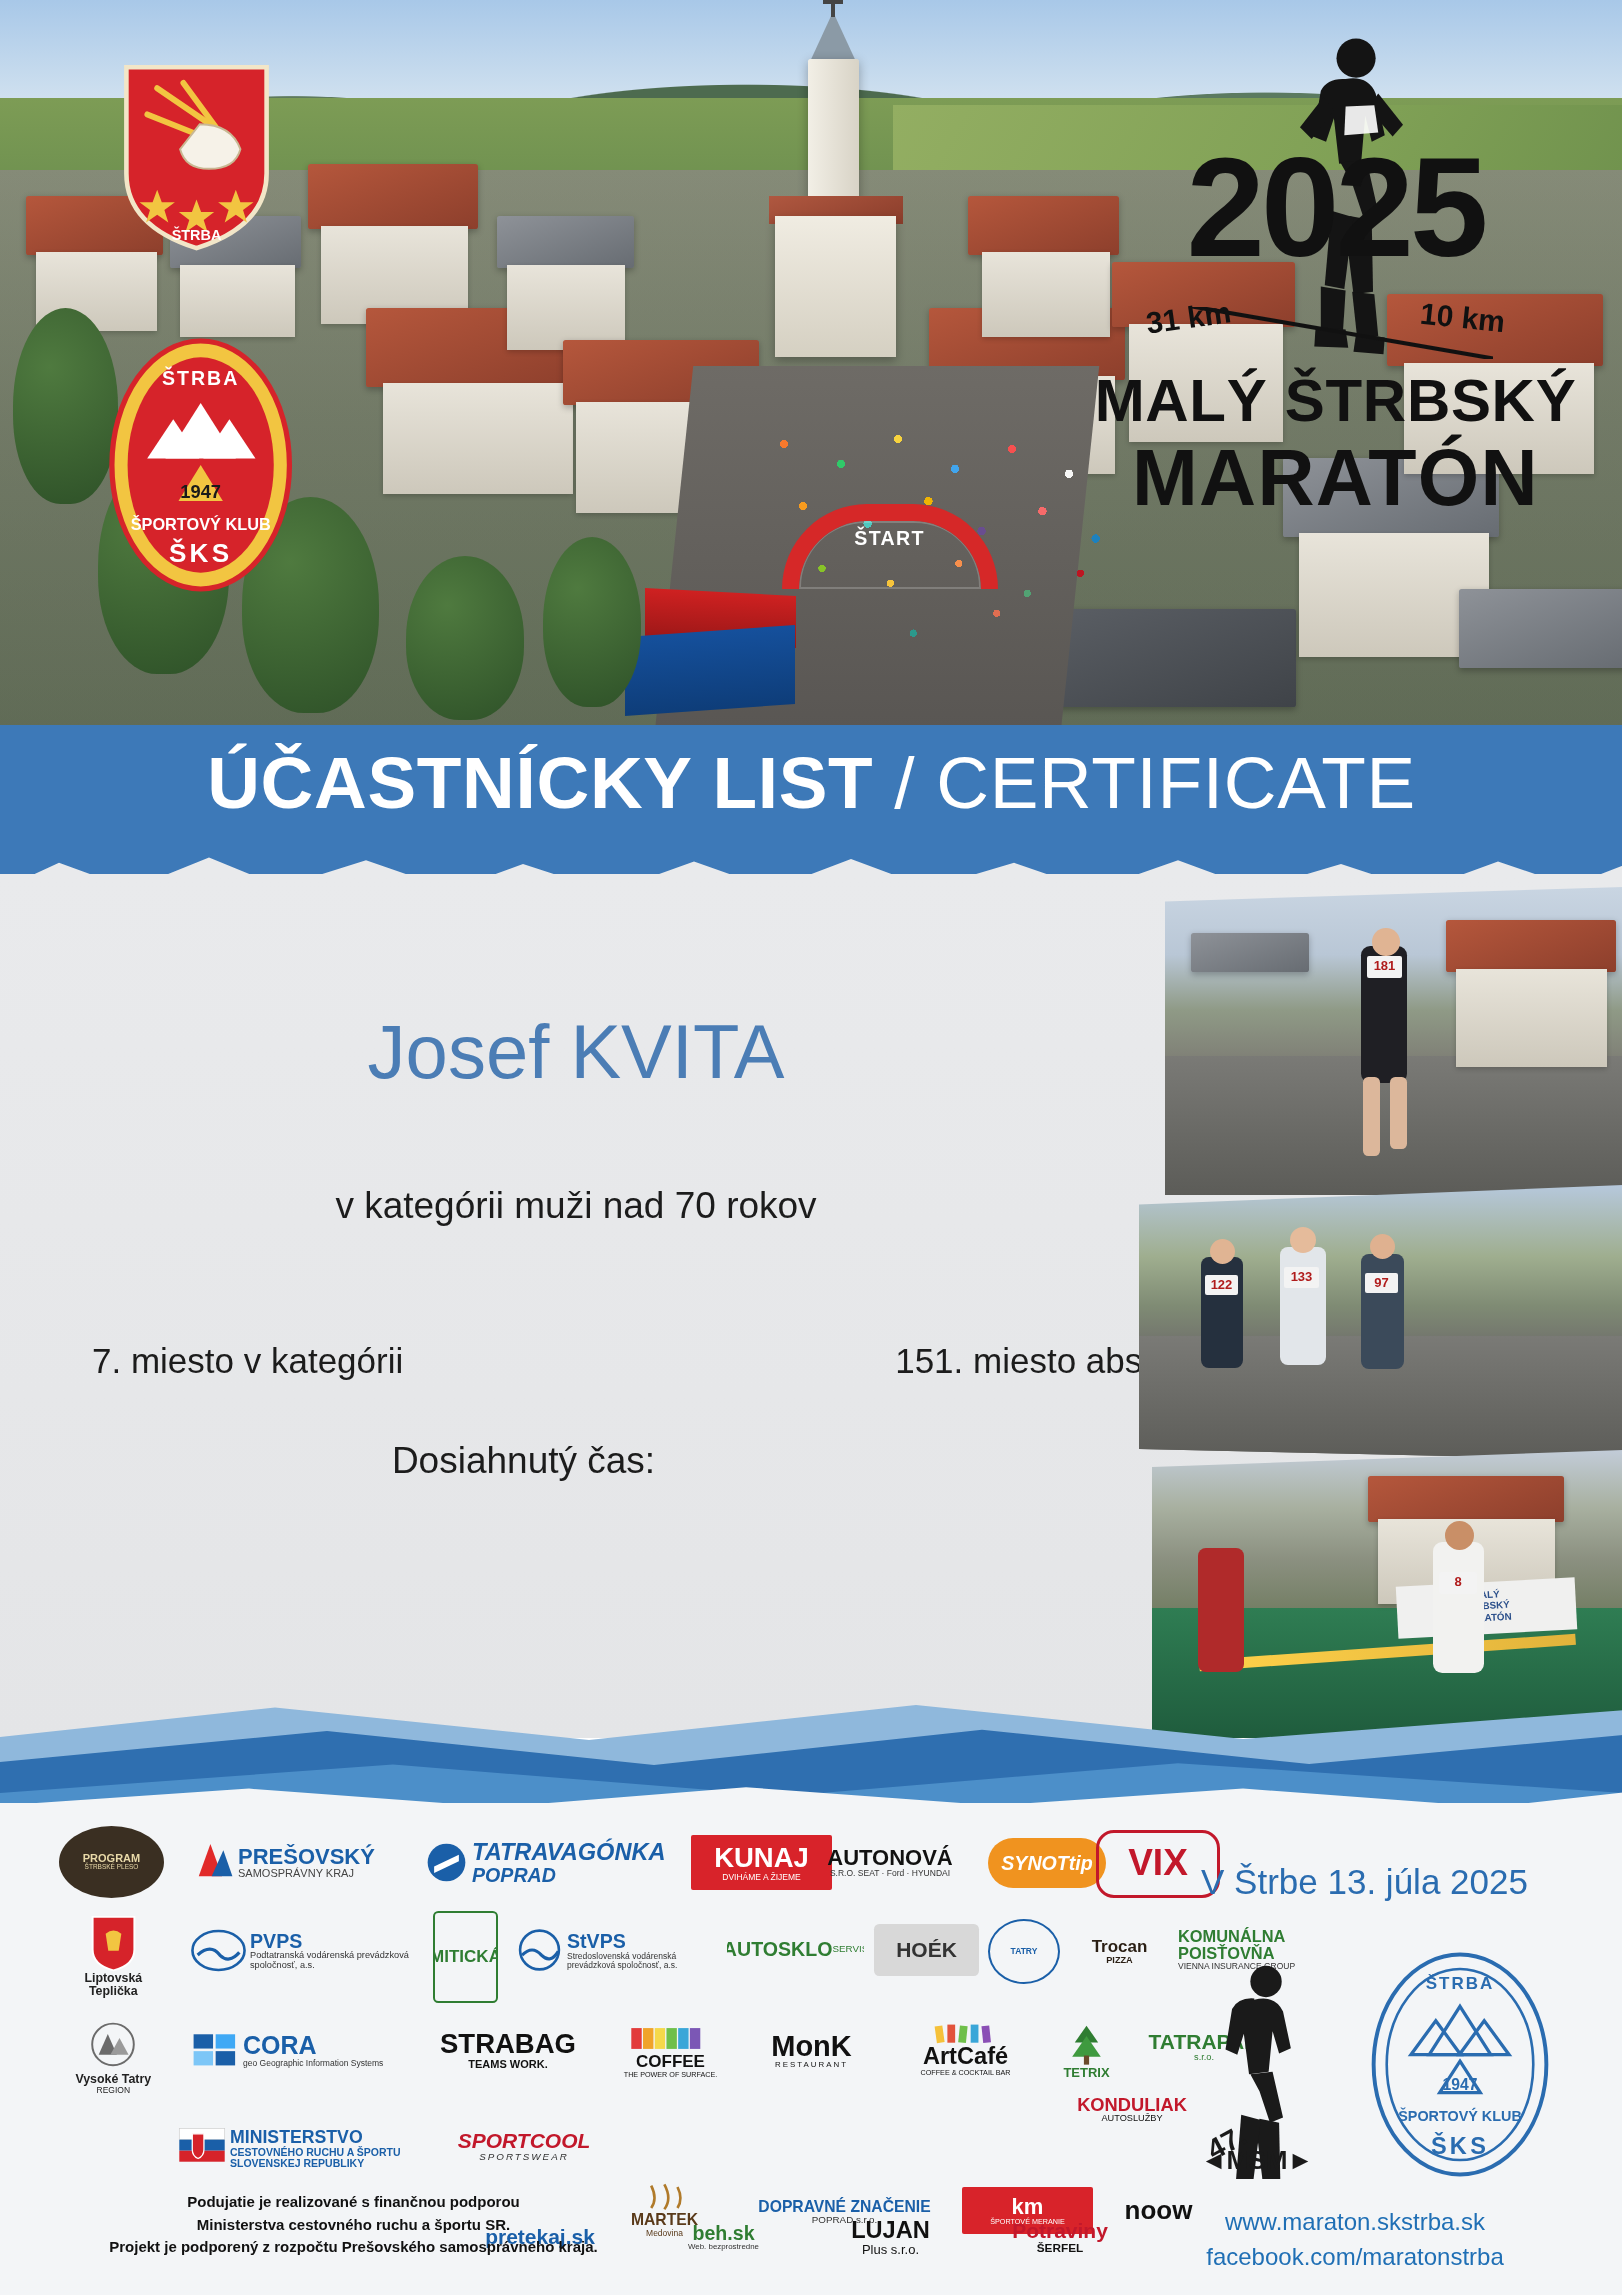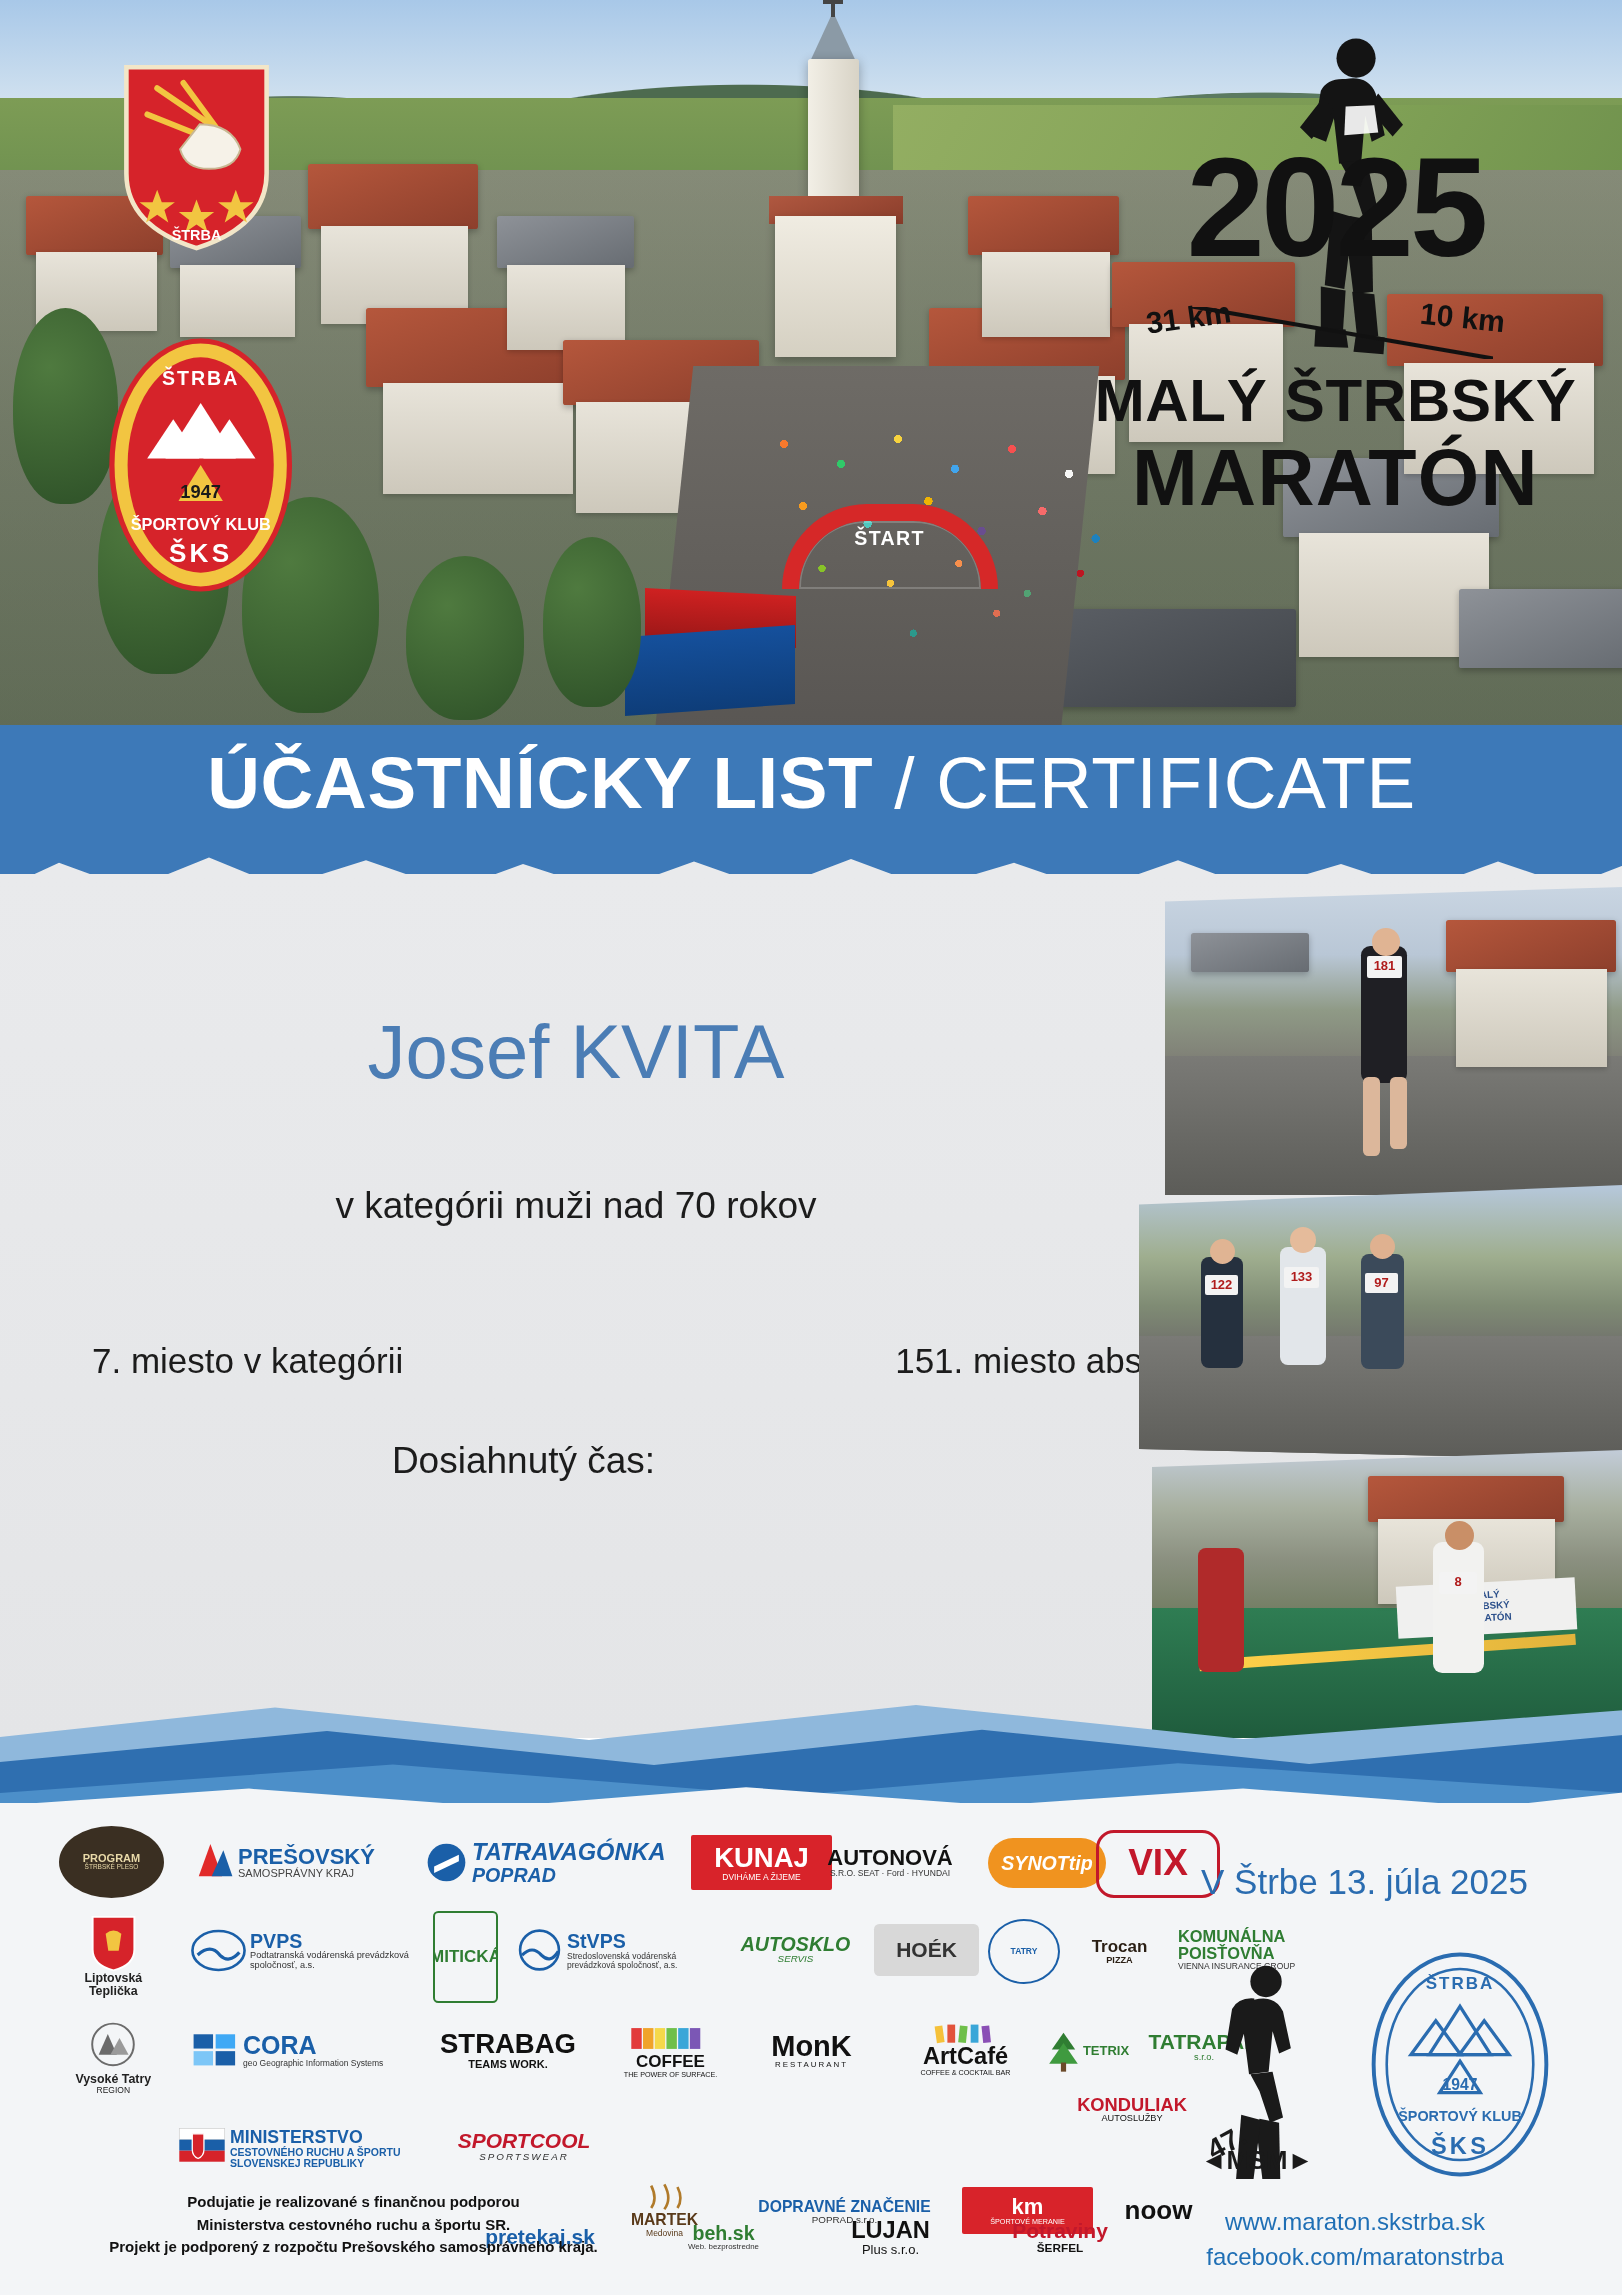--- a/index.html
+++ b/index.html
@@ -616,21 +616,21 @@
 
     <div class="slogo blue" style="left:465px; top:93px; width:209px; height:63px; flex-direction:column; align-items:flex-start; padding-left:56px; font-size:19.6px;">
       <span>StVPS</span>
       <span style="font-size:8.5px;font-weight:normal;color:#333;text-align:left">Stredoslovenská vodárenská prevádzková spoločnosť, a.s.</span>
       <svg style="position:absolute;left:2.6px;top:9.2px" width="51" height="44" viewBox="0 0 78 68">
         <circle cx="39" cy="34" r="30" fill="none" stroke="#1a5fa8" stroke-width="4"></circle>
         <path d="M12 42 q16 -16 30 0 q14 14 26 -6" fill="none" stroke="#1a5fa8" stroke-width="5"></path>
       </svg>
     </div>
 
-    <div class="slogo green" style="left:681px; top:99px; width:137px; height:48px; flex-direction:column; font-size:19.6px; font-style:italic;text-align:right;">
+    <div class="slogo green" style="left:681px; top:99px; width:137px; height:48px; flex-direction:row; font-size:19.6px; text-align:right;">
       <span>AUTOSKLO</span>
       <span style="font-size:9.8px;font-weight:normal">SERVIS</span>
     </div>
 
     <div class="slogo grey" style="left:828px; top:98px; width:105px; height:52px; font-size:21px; background:#d8d8d8; border-radius:5.2px; color:#333;">
       <span>HOÉK</span>
     </div>
 
     <div class="slogo blue" style="left:942px; top:93px; width:72px; height:65px; border-radius:50%; border:2.6px solid #1a5fa8; font-size:8.5px;">
       <span>TATRY</span>
@@ -715,21 +715,21 @@
         <rect x="4" y="6" width="12" height="26" fill="#f5c13a" transform="rotate(-8 10 19)"></rect>
         <rect x="22" y="4" width="12" height="28" fill="#e2533b"></rect>
         <rect x="40" y="6" width="12" height="26" fill="#6fbf4a" transform="rotate(6 46 19)"></rect>
         <rect x="58" y="4" width="12" height="28" fill="#3aa6d8"></rect>
         <rect x="76" y="6" width="12" height="26" fill="#8a4fb5" transform="rotate(-6 82 19)"></rect>
       </svg>
       <span>ArtCafé</span>
       <span style="font-size:7.2px;font-weight:normal">COFFEE &amp; COCKTAIL BAR</span>
     </div>
 
-    <div class="slogo green" style="left:988px; top:191px; width:105px; height:68px; flex-direction:row; font-size:13px;">
+    <div class="slogo green" style="left:988px; top:191px; width:105px; height:68px; flex-direction:column; font-size:13px;">
       <svg width="39" height="43" viewBox="0 0 60 66">
         <polygon points="30,4 48,30 12,30" fill="#2f7d32"></polygon>
         <polygon points="30,20 52,52 8,52" fill="#3f9a3f"></polygon>
         <rect x="26" y="50" width="8" height="14" fill="#6b4a2a"></rect>
       </svg>
       <span>TETRIX</span>
     </div>
 
     <div class="slogo green" style="left:1086px; top:196px; width:144px; height:50px; flex-direction:column; font-size:21px;">
       <span>TATRAPAK</span>

